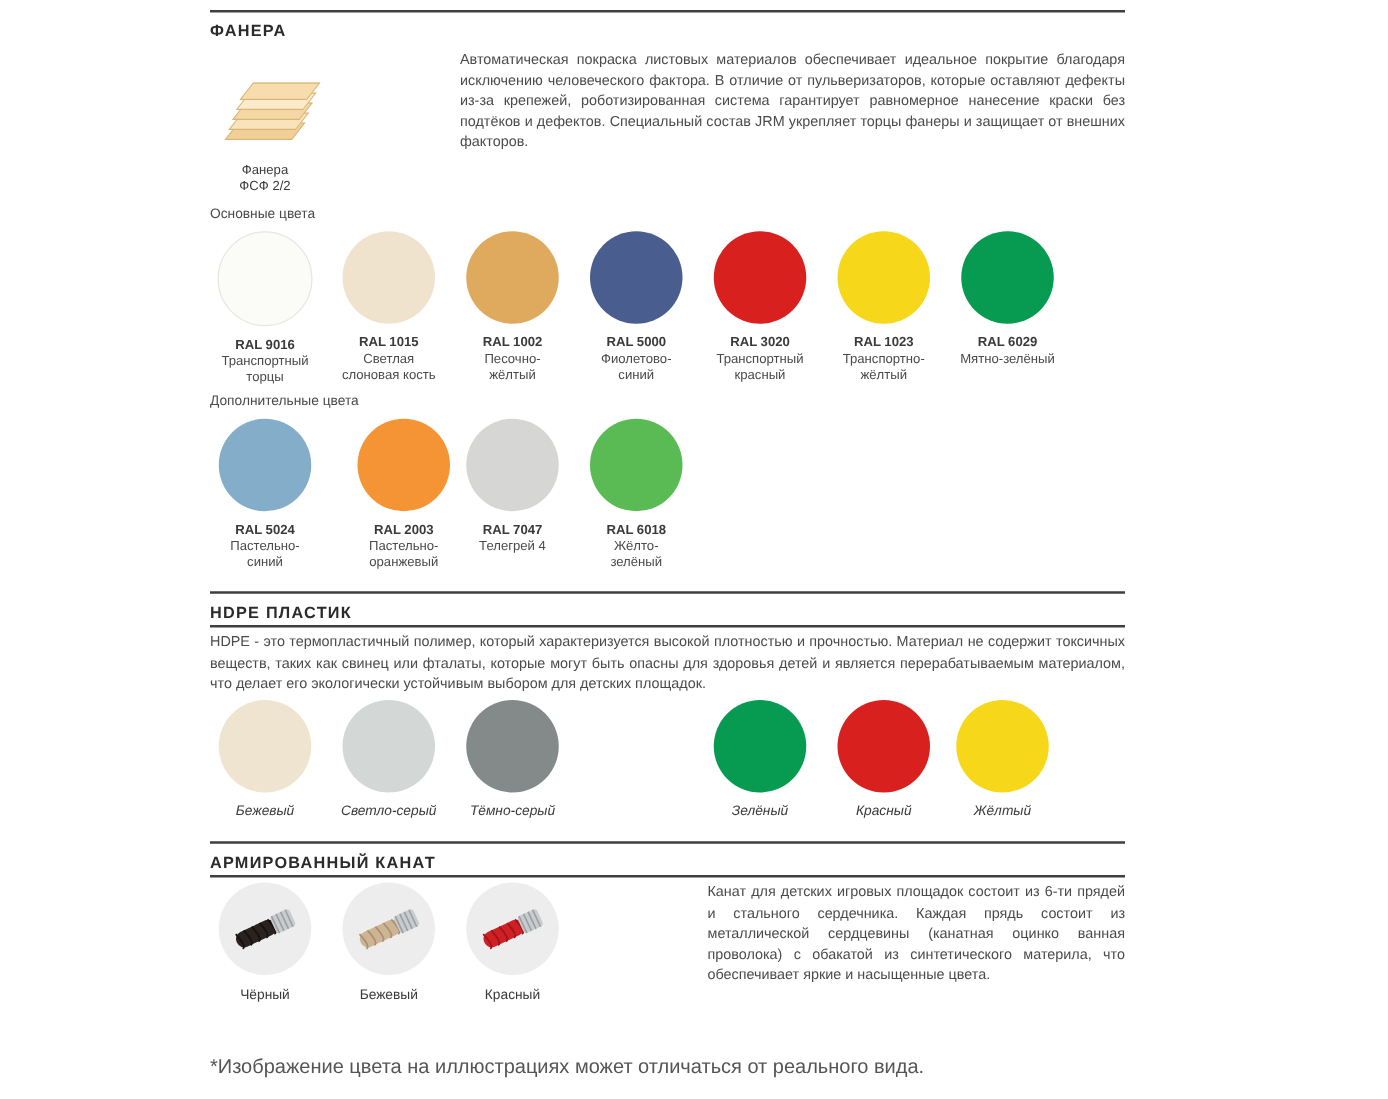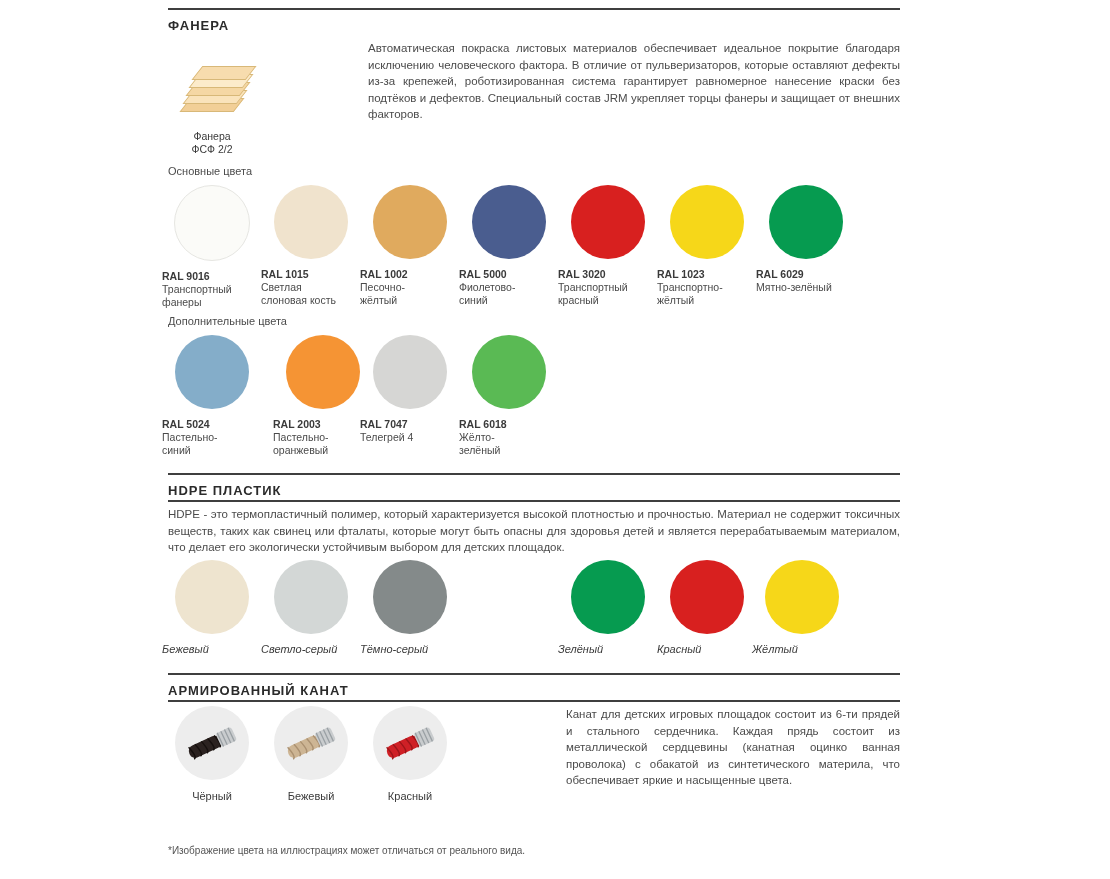--- a/index.html
+++ b/index.html
@@ -51,20 +51,21 @@
   }
   
   .group-label {
     position: absolute;
     font-size: 11px;
     color: #4b4b4b;
   }
   .swatch {
     position: absolute;
     width: 100px;
+    text-align: center;
   }
   .circle {
     width: 74px;
     height: 74px;
     border-radius: 50%;
     margin: 0 auto;
   }
   .sw-label {
     margin-top: 9px;
     font-size: 10.5px;
@@ -148,21 +149,21 @@
     position: relative;
     overflow: hidden;
   }
   .rope-cap {
     margin-top: 10px;
     font-size: 11px;
     color: #3a3a3a;
   }
   .footnote {
     position: absolute;
-    font-size: 10px;
+    font-size: 16px;
     color: #555555;
   }
 </style>
 </head>
 <body>
 
 <div class="page">
 
   <div class="section-head" style="top:8px;">
     <span class="title">ФАНЕРА</span>
@@ -187,21 +188,21 @@
 
   <div class="para" style="left:368px; top:40px; width:532px;">Автоматическая покраска листовых материалов обеспечивает идеальное покрытие благодаря исключению человеческого фактора. В отличие от пульверизаторов, которые оставляют дефекты из-за крепежей, роботизированная система гарантирует равномерное нанесение краски без подтёков и дефектов. Специальный состав JRM укрепляет торцы фанеры и защищает от внешних факторов.</div>
 
   <div class="group-label" style="left:168px; top:165px;">Основные цвета</div>
 
   <div class="swatch" style="left:162px; top:185px;">
     <div class="circle" style="background:#fbfbf8; border:1px solid #e6e6e2;"></div>
     <div class="sw-label">
       <span class="code">RAL 9016</span>
       <span class="name">Транспортный</span>
-      <span class="name">фанеры</span>
+      <span class="name">торцы</span>
     </div>
   </div>
 
   <div class="swatch" style="left:261px; top:185px;">
     <div class="circle" style="background:#f0e3cd;"></div>
     <div class="sw-label">
       <span class="code">RAL 1015</span>
       <span class="name">Светлая</span>
       <span class="name">слоновая кость</span>
     </div>

